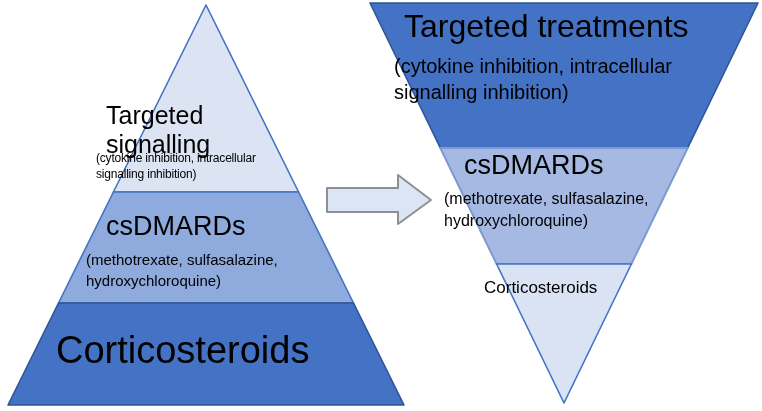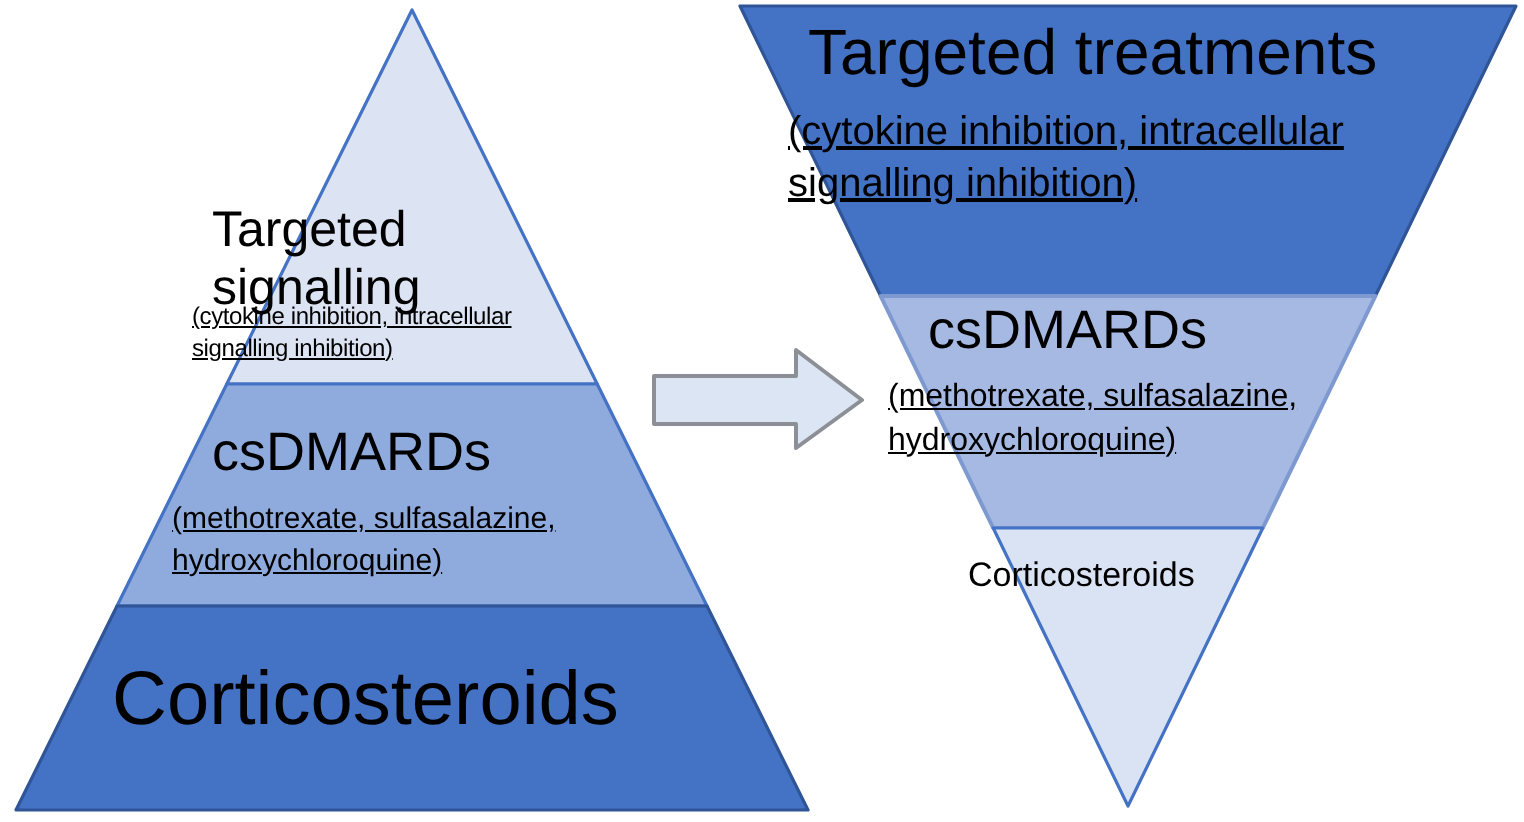--- a/index.html
+++ b/index.html
@@ -16,21 +16,21 @@
   .stroke-dark  { stroke: #2F5597; stroke-width: 1.6; stroke-linejoin: round; }
   .stroke-med   { stroke: #7E99D0; stroke-width: 2;   stroke-linejoin: round; }
   .stroke-gray  { stroke: #8C9096; stroke-width: 2;   stroke-linejoin: round; }
   .lbl {
     position: absolute;
     text-align: left;
     white-space: pre-line;
     color: #000000;
     line-height: 1.15;
   }
-  .lbl-sub { line-height: 1.3; text-decoration: underline; }
+  .lbl-sub { line-height: 1.3; }
   #left-top-title   { left: 106px; top: 101px; width: 200px; font-size: 25px; }
   #left-top-sub     { left:  96px; top: 151px; width: 220px; font-size: 12px; letter-spacing: -0.2px; }
   #left-mid-title   { left: 106px; top: 211px; width: 200px; font-size: 27px; }
   #left-mid-sub     { left:  86px; top: 249px; width: 240px; font-size: 15px; line-height: 1.4; }
   #left-bot-title   { left:  56px; top: 329px; width: 300px; font-size: 38px; }
   #right-top-title  { left: 404px; top:   8px; width: 320px; font-size: 32px; }
   #right-top-sub    { left: 394px; top:  53px; width: 340px; font-size: 20px; }
   #right-mid-title  { left: 464px; top: 150px; width: 200px; font-size: 27px; }
   #right-mid-sub    { left: 444px; top: 188px; width: 240px; font-size: 16px; line-height: 1.35; }
   #right-bot-title  { left: 484px; top: 278px; width: 160px; font-size: 17px; }

